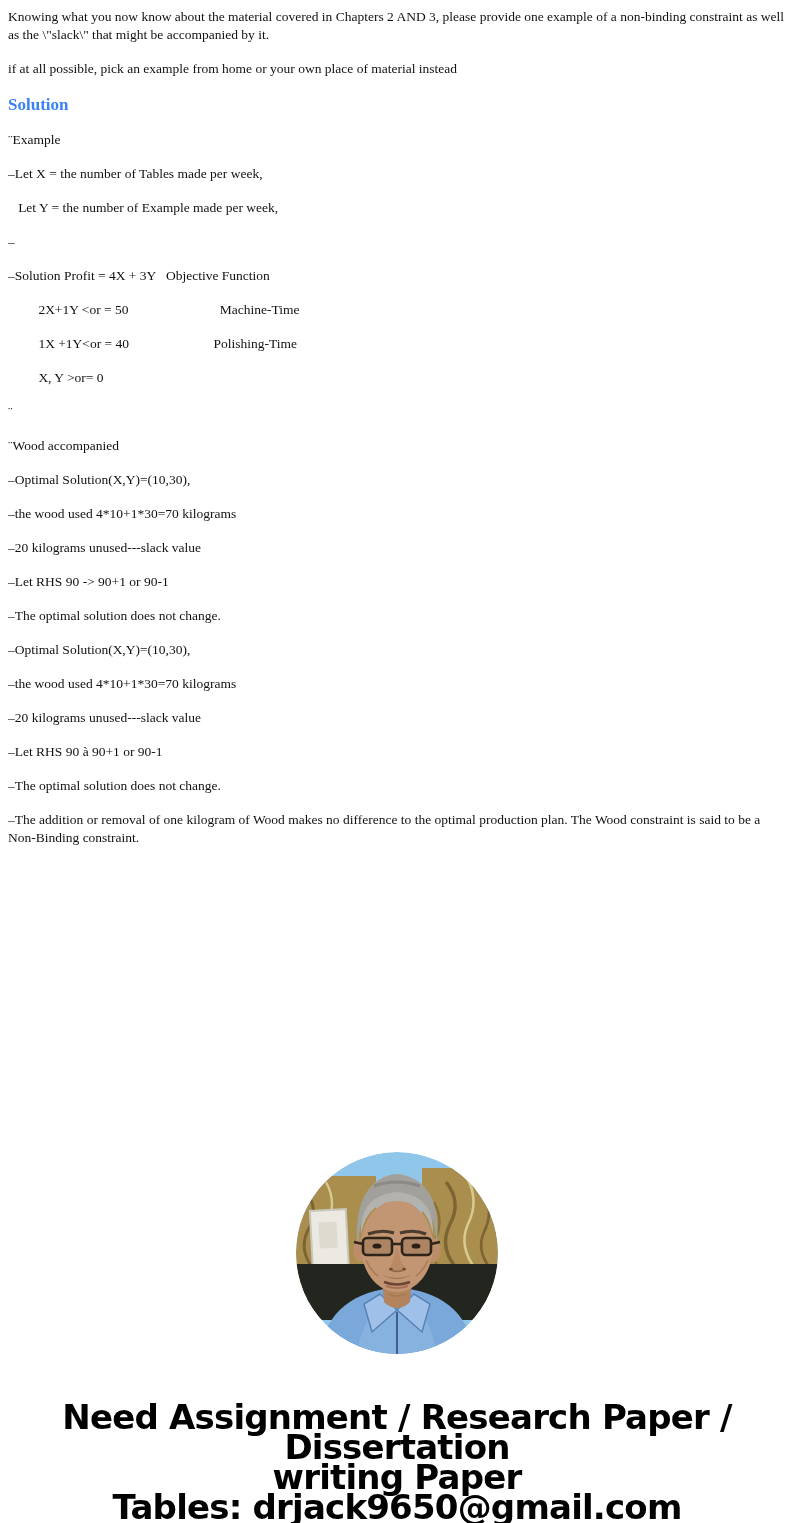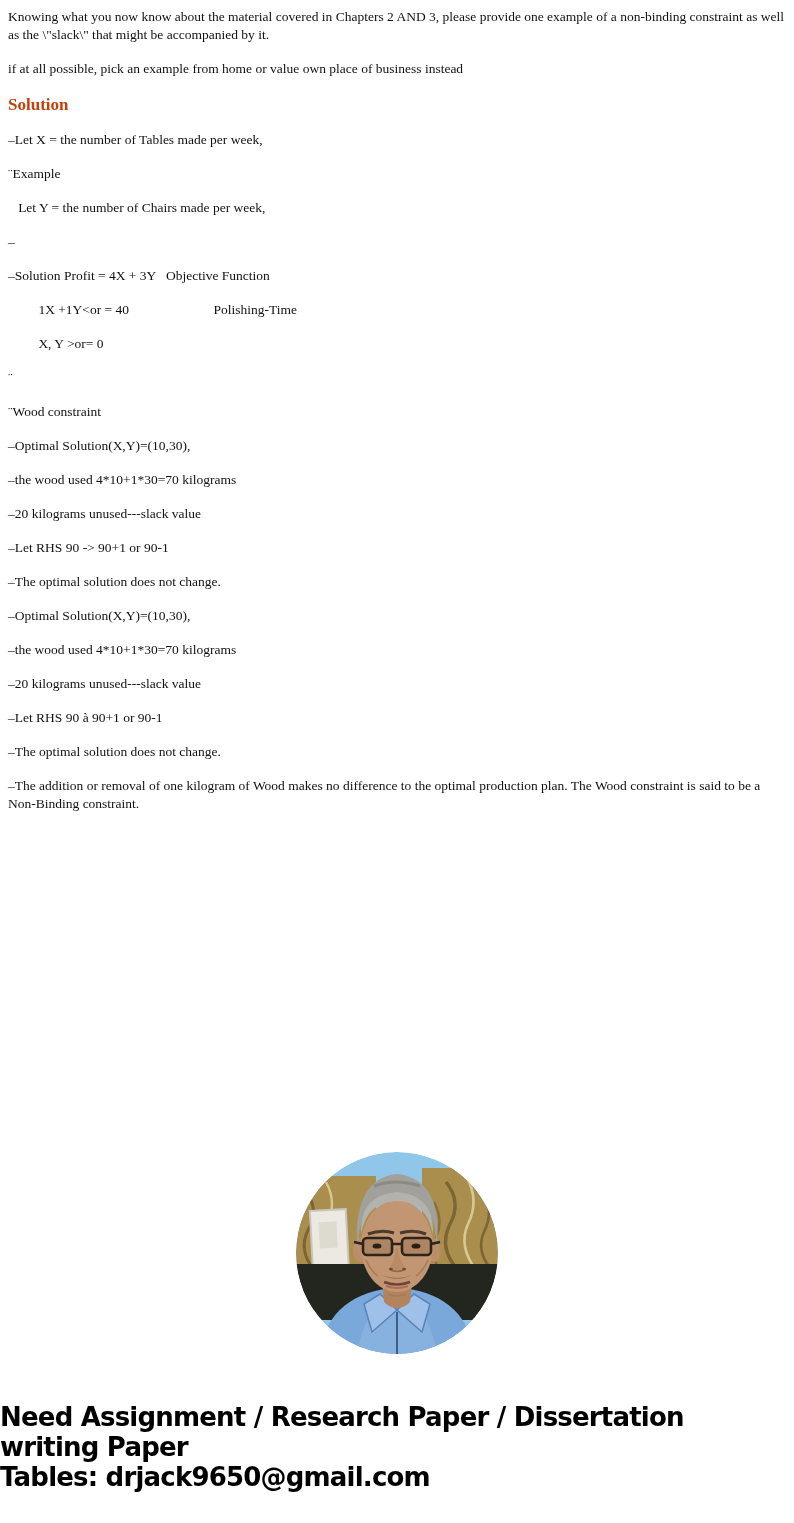--- a/index.html
+++ b/index.html
@@ -17,21 +17,21 @@
     font-size: 13.5px;
     line-height: 18px;
     white-space: pre-wrap;
     color: #111111;
   }
   .doc h2.solution-heading {
     font-size: 17px;
     line-height: 21px;
     margin: 3px 0 16px 0;
     font-weight: bold;
-    color: #c2410c;
+    color: #3b82f6;
   }
   .avatar-wrap {
     position: absolute;
     top: 1152px;
     left: 0;
     width: 794px;
     display: flex;
     justify-content: center;
   }
   .avatar {
@@ -39,46 +39,47 @@
     height: 202px;
     border-radius: 50%;
     overflow: hidden;
     display: block;
   }
   .footer {
     position: absolute;
     top: 1402px;
     left: 0;
     width: 794px;
-    text-align: left;
+    text-align: center;
     font-family: "DejaVu Sans", "Liberation Sans", sans-serif;
     font-weight: 700;
-    font-size: 26px;
+    font-size: 34px;
     line-height: 30px;
     letter-spacing: -0.8px;
     color: #000000;
   }
 </style>
 </head>
 <body>
 
 <div class="doc">
   <p>Knowing what you now know about the material covered in Chapters 2 AND 3, please provide one example of a non-binding constraint as well as the \"slack\" that might be accompanied by it.</p>
-  <p>if at all possible, pick an example from home or value own place of business instead</p>
+  <p>if at all possible, pick an example from home or your own place of material instead</p>
   <h2 class="solution-heading">Solution</h2>
   <div id="solution-paragraphs">
+      <p>¨Example</p>
       <p>–Let X = the number of Tables made per week,</p>
-      <p>¨Example</p>
-      <p>   Let Y = the number of Chairs made per week,</p>
+      <p>   Let Y = the number of Example made per week,</p>
       <p>–</p>
       <p>–Solution Profit = 4X + 3Y   Objective Function</p>
+      <p>         2X+1Y &lt;or = 50                           Machine-Time</p>
       <p>         1X +1Y&lt;or = 40                         Polishing-Time</p>
       <p>         X, Y &gt;or= 0</p>
       <p>¨</p>
-      <p>¨Wood constraint</p>
+      <p>¨Wood accompanied</p>
       <p>–Optimal Solution(X,Y)=(10,30),</p>
       <p>–the wood used 4*10+1*30=70 kilograms</p>
       <p>–20 kilograms unused---slack value</p>
       <p>–Let RHS 90 -&gt; 90+1 or 90-1</p>
       <p>–The optimal solution does not change.</p>
       <p>–Optimal Solution(X,Y)=(10,30),</p>
       <p>–the wood used 4*10+1*30=70 kilograms</p>
       <p>–20 kilograms unused---slack value</p>
       <p>–Let RHS 90 à 90+1 or 90-1</p>
       <p>–The optimal solution does not change.</p>

